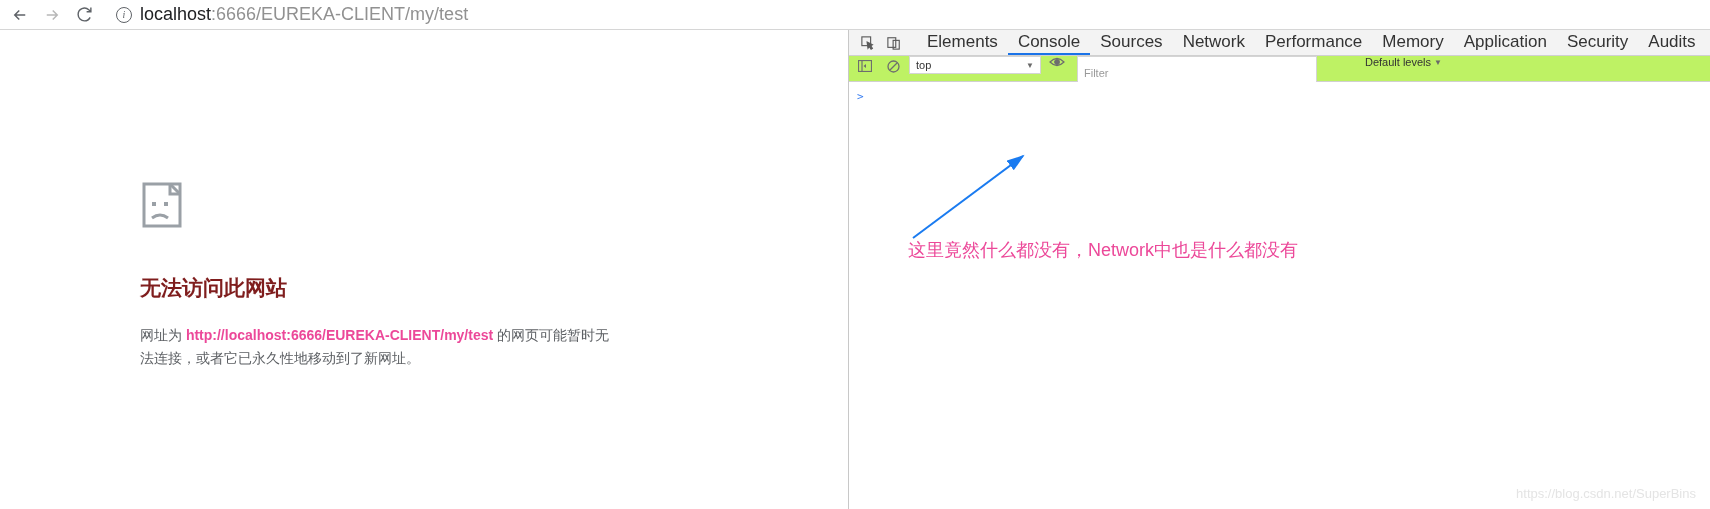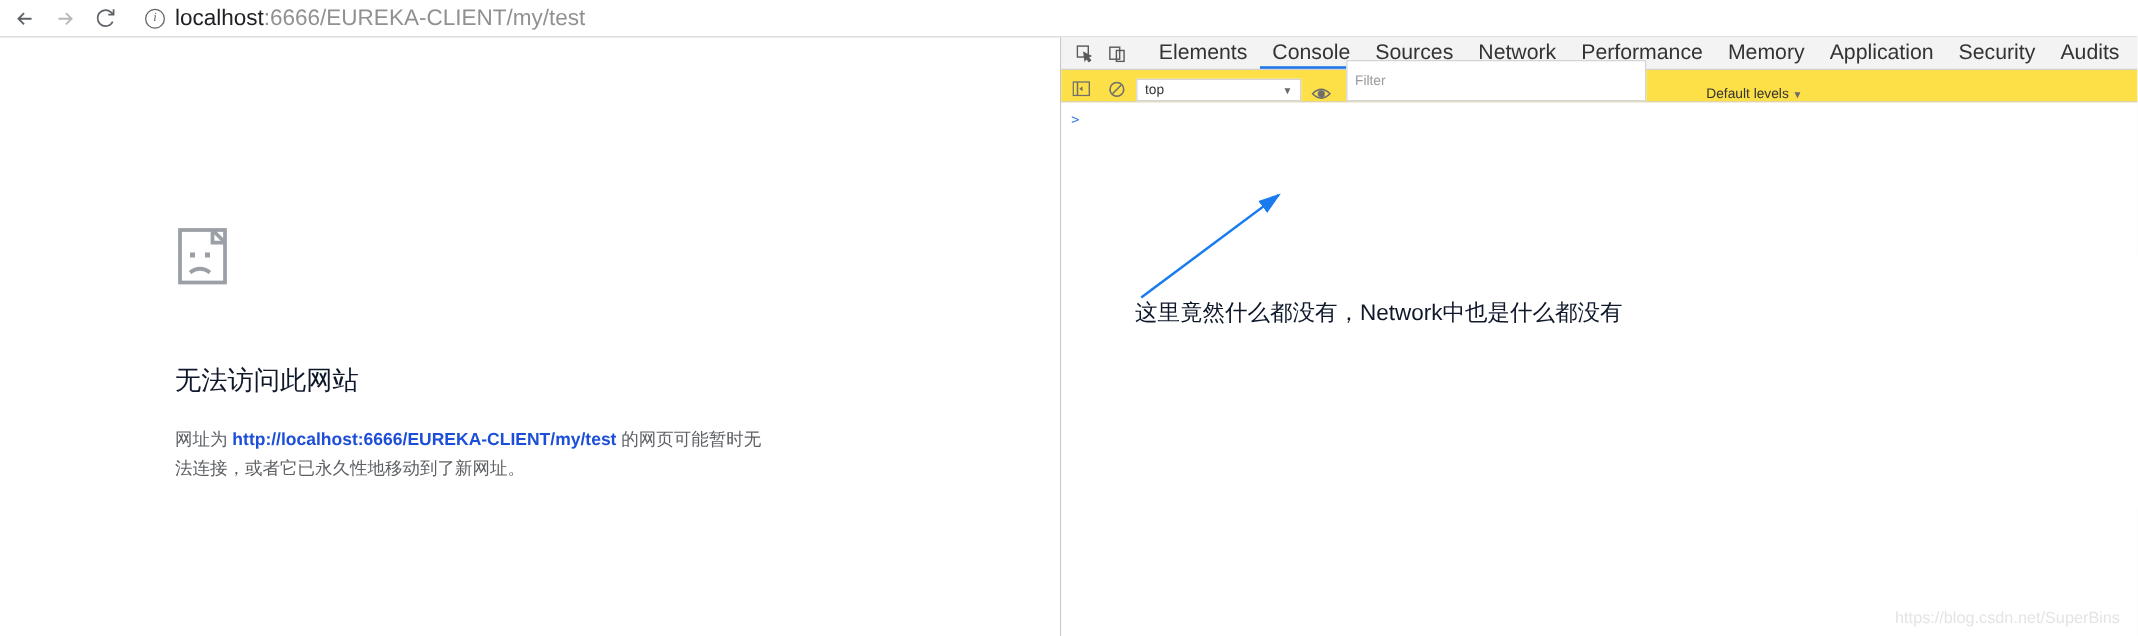--- a/index.html
+++ b/index.html
@@ -9,44 +9,44 @@
     .nav-btn { width: 28px; height: 26px; display: flex; align-items: center; justify-content: center; color: #5f6368; border-radius: 4px; }
     .nav-btn.disabled { color: #b0b0b0; }
     .address-bar { flex: 1; height: 24px; border-radius: 14px; display: flex; align-items: center; padding: 0 10px; gap: 8px; margin-left: 4px; }
     .info-icon { width: 16px; height: 16px; border: 1px solid #5f6368; border-radius: 50%; display: flex; align-items: center; justify-content: center; font-size: 10px; color: #5f6368; font-style: italic; font-family: Georgia, serif; }
     .url-text { font-size: 18px; color: #919191; }
     .url-host { color: #202124; }
 
     .main { display: flex; height: calc(100% - 30px); }
     .page { width: 848px; padding: 0 0 0 140px; position: relative; }
     .error-icon { margin-top: 150px; }
-    .error-title { font-size: 21px; color: #0f172a; margin-top: 60px; font-weight: 400; }
+    .error-title { font-size: 21px; color: #7f1d1d; margin-top: 44px; font-weight: 700; }
     .error-desc { font-size: 14px; color: #5d6064; margin-top: 22px; line-height: 1.65; max-width: 470px; }
-    .error-desc b { color: #1d4ed8; font-weight: 600; }
+    .error-desc b { color: #ec4899; font-weight: 600; }
     .error-code { font-size: 12px; color: #707070; margin-top: 18px; }
 
     .devtools { flex: 1; border-left: 1px solid #c8c8c8; background: #f3f3f3; display: flex; flex-direction: column; }
     .dt-tabs { height: 26px; background: #f3f3f3; border-bottom: 1px solid #d0d0d0; display: flex; align-items: stretch; padding-left: 6px; }
     .dt-icon-btn { width: 26px; display: flex; align-items: center; justify-content: center; color: #5a5a5a; }
     .dt-tab { padding: 0 10px; font-size: 17px; color: #333; display: flex; align-items: center; border-bottom: 2px solid transparent; cursor: default; }
     .dt-tab.active { border-bottom-color: #1a73e8; color: #333; }
     .dt-tab-gap { width: 10px; }
 
-    .dt-filterbar { height: 26px; background: #fde047; border-bottom: 1px solid #d0d0d0; display: flex; align-items: flex-end; padding: 0 4px; gap: 4px; }
+    .dt-filterbar { height: 26px; background: #bef264; border-bottom: 1px solid #d0d0d0; display: flex; align-items: flex-start; padding: 0 4px; gap: 4px; }
     .dt-fb-icon { width: 24px; height: 20px; display: flex; align-items: center; justify-content: center; color: #6e6e6e; }
     .dt-context { width: 132px; height: 18px; border: 1px solid #d4d4d4; background: #fff; font-size: 11px; color: #333; display: flex; align-items: center; padding: 0 6px; justify-content: space-between; }
     .dt-eye { width: 24px; display: flex; align-items: center; justify-content: center; color: #6e6e6e; }
     .dt-filter-input { flex: 0 0 240px; height: 33px; border: 1px solid #d4d4d4; background: #fff; font-size: 11px; padding: 0 6px; color: #333; margin-left: 4px; }
     .dt-filter-input::placeholder { color: #999; }
     .dt-levels { font-size: 11px; color: #333; margin-left: 18px; display: flex; align-items: center; gap: 3px; padding-left: 26px; }
 
     .dt-console { flex: 1; background: #fff; position: relative; padding: 4px 8px; }
     .console-prompt { color: #367cf1; font-size: 11px; font-family: Menlo, Consolas, monospace; }
 
-    .annotation { position: absolute; left: 908px; top: 238px; font-size: 18px; color: #0f172a; white-space: nowrap; }
+    .annotation { position: absolute; left: 908px; top: 238px; font-size: 18px; color: #ec4899; white-space: nowrap; }
     .arrow { position: absolute; pointer-events: none; }
     .watermark { position: absolute; right: 14px; bottom: 8px; font-size: 13px; color: #e4e4e4; }
 
     svg { display: block; }
     .tri { font-size: 8px; color: #6a6a6a; }
   </style>
 </head>
 <body>
 
 <div class="toolbar">

